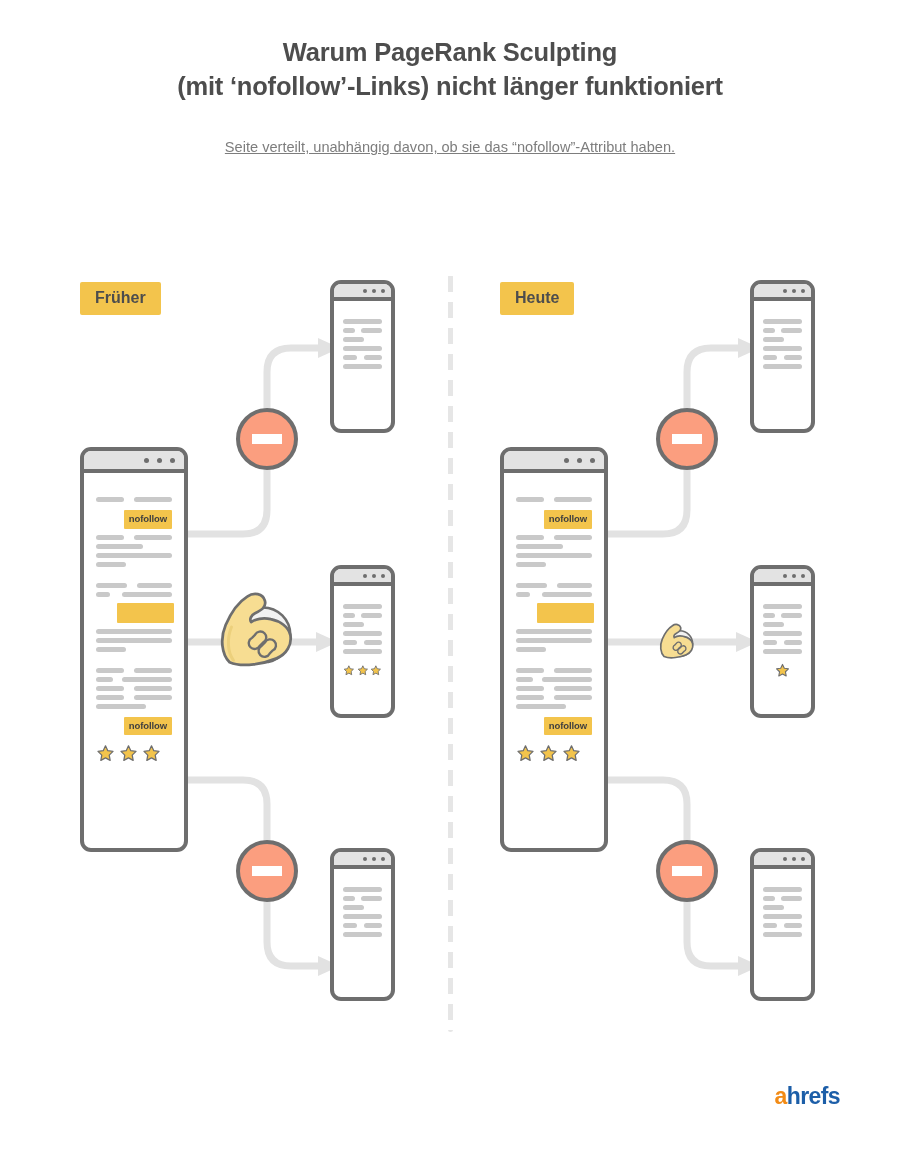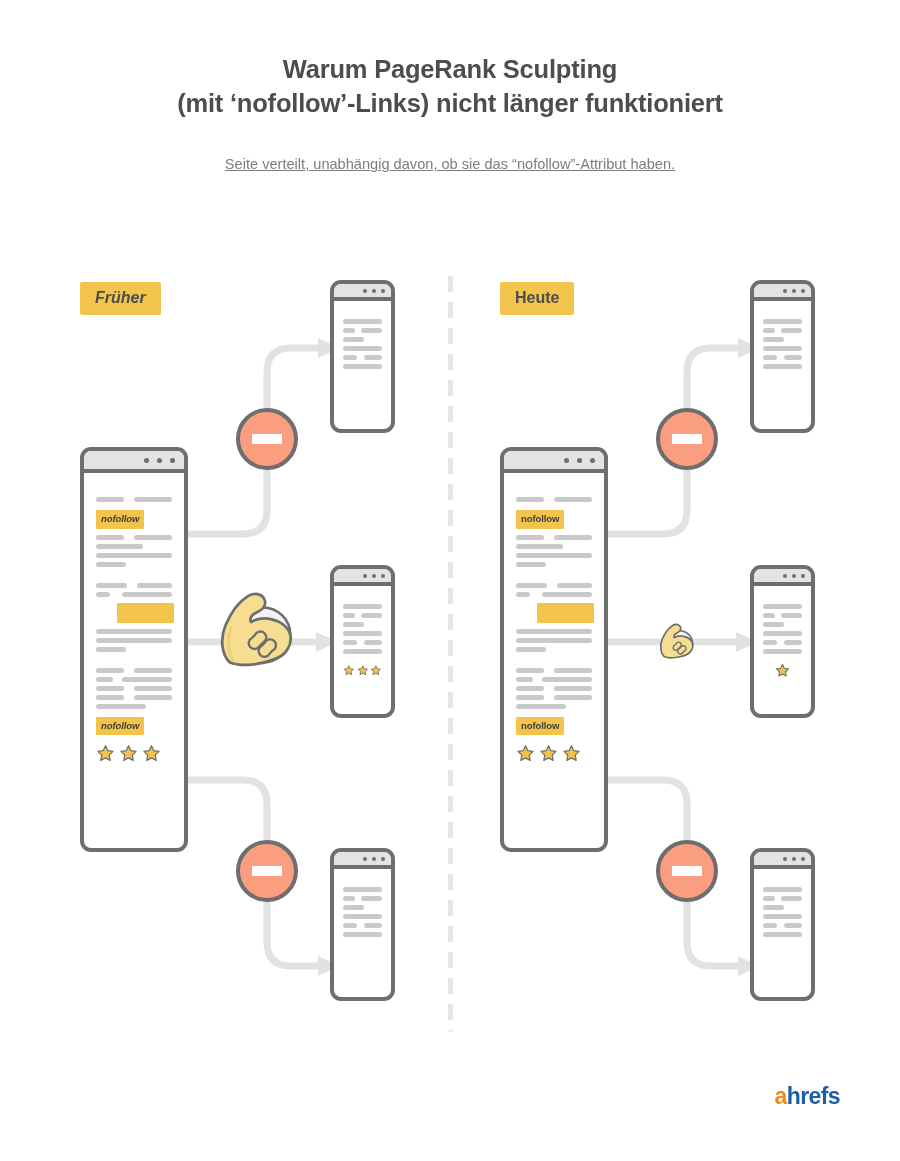--- a/index.html
+++ b/index.html
@@ -7,36 +7,36 @@
     width:900px;height:1161px;
     background:#ffffff;
     font-family:"Liberation Sans", sans-serif;
     color:#4a4a4a;
     overflow:hidden;
     position:relative;
   }
   .page{position:relative;width:900px;height:1161px;}
 
   
-  .header{padding-top:53px;text-align:center;}
+  .header{padding-top:36px;text-align:center;}
   .title{
     font-size:25.5px;font-weight:bold;color:#4d4d4d;
     line-height:1.32;letter-spacing:-0.2px;margin:0;
   }
   .title .l2{display:block;}
   .subtitle{
     margin:30px auto 0;width:640px;
     font-size:14.6px;color:#7d7d7d;line-height:2.0;text-align:center;
   }
   .subtitle .s2{display:block;text-decoration:underline;}
 
   
   .stage{position:absolute;left:0;top:262px;width:900px;height:780px;}
   .col{position:absolute;top:0;width:420px;height:780px;}
-  .col-left{left:60px;font-style:italic;}
+  .col-left{left:60px;}
   .col-right{left:480px;}
 
   .divider{
     position:absolute;left:448px;top:12px;width:5px;height:758px;
     background-image:linear-gradient(#e6e6e6 63%, rgba(255,255,255,0) 0%);
     background-position:left;
     background-size:5px 26px;
     background-repeat:repeat-y;
     border-radius:3px;
   }
@@ -66,21 +66,21 @@
     height:22px;background:#e3e3e3;border-bottom:4px solid #6e6e6e;
     display:flex;align-items:center;justify-content:flex-end;
     padding-right:9px;box-sizing:border-box;
   }
   .win .bar .dot{
     width:5px;height:5px;border-radius:50%;background:#6e6e6e;margin-left:8px;
   }
   .win .body{padding:0;position:relative;}
 
   
-  .win-main{width:108px;height:405px;left:20px;top:185px;}
+  .win-main{width:108px;height:405px;left:20px;top:185px;text-align:right;}
   .win-main .body{padding:22px 0 0 0;}
 
   
   .win-tgt{width:65px;height:153px;}
   .win-tgt .bar{height:17px;border-bottom-width:4px;padding-right:6px;}
   .win-tgt .bar .dot{width:4px;height:4px;margin-left:5px;}
   .win-tgt .body{padding:16px 0 0 0;}
 
   .tgt-top{left:270px;top:18px;}
   .tgt-mid{left:270px;top:303px;}

